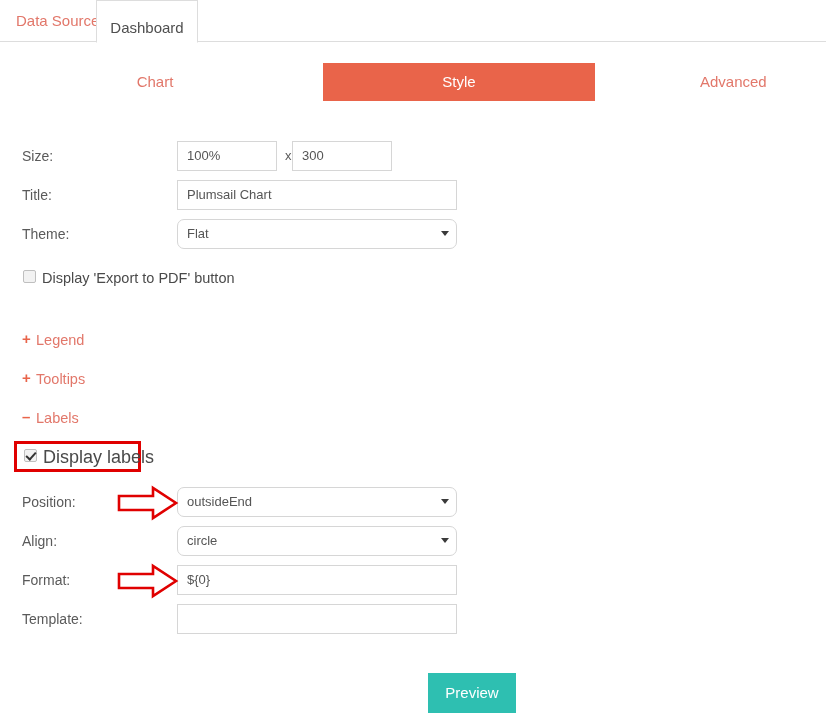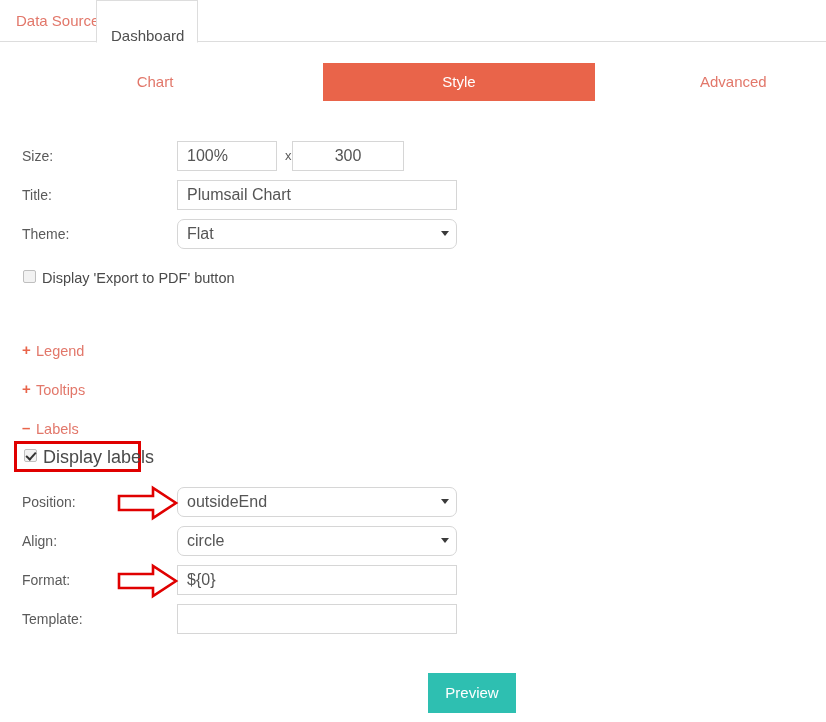--- a/index.html
+++ b/index.html
@@ -40,21 +40,21 @@
   .tab.active {
     left: 96px;
     width: 102px;
     text-align: center;
     color: #4f4f4f;
     background: #ffffff;
     border: 1px solid #dddddd;
     border-bottom: 1px solid #ffffff;
     height: 43px;
     line-height: 42px;
-    padding: 14px;
+    padding: 6px;
     z-index: 3;
   }
 
   
   .subnav {
     position: absolute;
     top: 63px;
     left: 0;
     width: 826px;
     height: 38px;
@@ -91,21 +91,21 @@
     color: #5a5a5a;
     white-space: nowrap;
   }
   .fld {
     position: absolute;
     height: 30px;
     border: 1px solid #d6d6d6;
     background: #ffffff;
     line-height: 28px;
     padding: 0 9px;
-    font-size: 16px;
+    font-size: 13px;
     color: #555555;
     font-family: "Liberation Sans", sans-serif;
     white-space: nowrap;
     overflow: hidden;
   }
   .sel { padding-right: 24px; border-radius: 7px; }
   .caret {
     position: absolute;
     top: 12px;
     width: 0; height: 0;
@@ -121,21 +121,21 @@
     font-size: 13px;
     color: #5a5a5a;
   }
 
   
   #row-size   { top: 141px; }
   #row-title  { top: 180px; }
   #row-theme  { top: 219px; }
 
   #fld-size-w { left: 177px; width: 100px; }
-  #fld-size-h { left: 292px; width: 112px; text-align: center; }
+  #fld-size-h { left: 292px; width: 100px; }
   #fld-title  { left: 177px; width: 280px; }
   #fld-theme  { left: 177px; width: 280px; }
   #caret-theme { left: 441px; }
 
   
   #row-pdf { top: 264px; height: 28px; }
   .cbx {
     position: absolute;
     width: 13px; height: 13px;
     border: 1px solid #bfbfbf;
@@ -158,21 +158,20 @@
   
   .acc {
     position: absolute;
     left: 22px;
     height: 24px;
     line-height: 24px;
     font-size: 14.5px;
     color: #e2776a;
     cursor: pointer;
     white-space: nowrap;
-    margin-top: 11px;
   }
   .acc .sign {
     display: inline-block;
     width: 14px;
     color: #e9644a;
     font-weight: bold;
     font-size: 15px;
     position: relative;
     top: -1px;
   }

